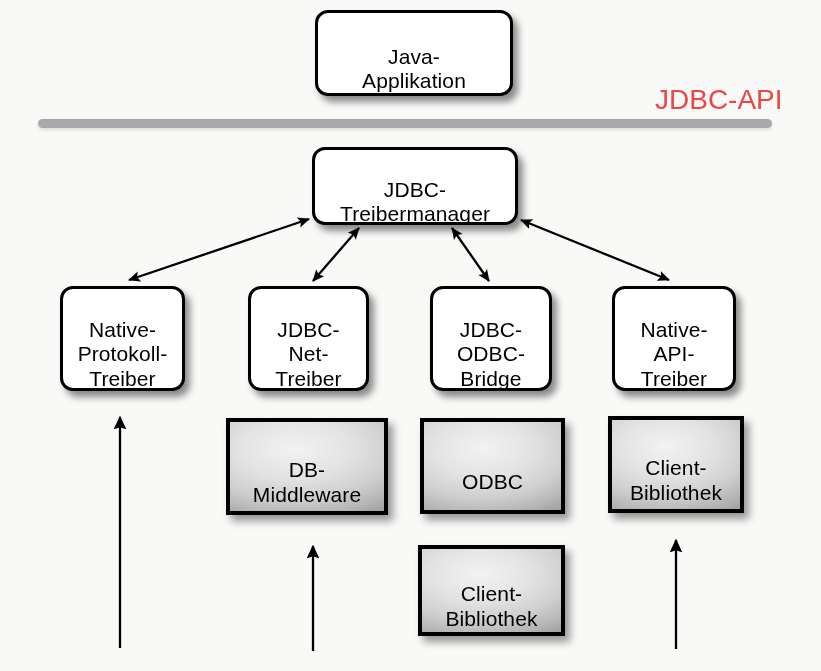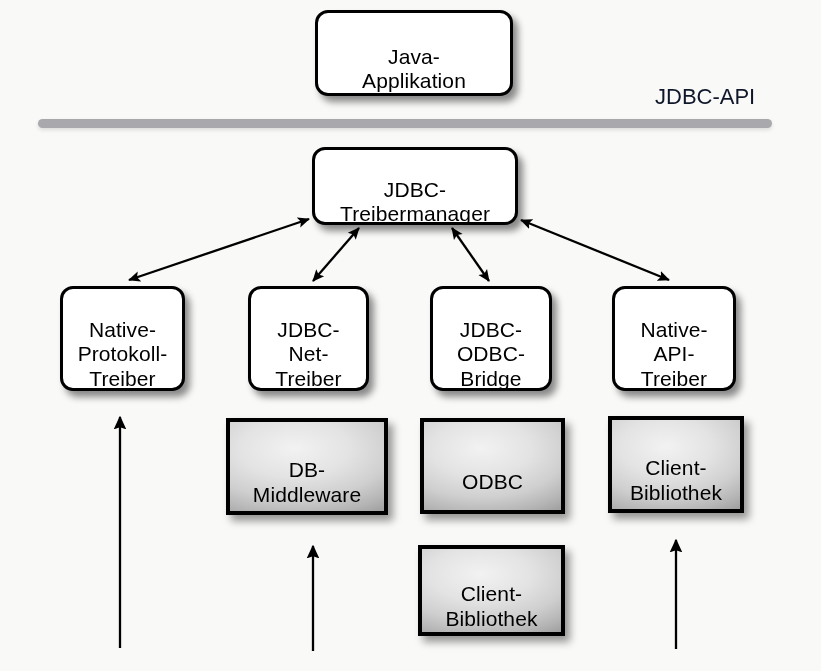--- a/index.html
+++ b/index.html
@@ -78,22 +78,22 @@
     box-shadow: 5px 6px 8px rgba(0,0,0,0.40);
     z-index: 3;
   }
   .gbox .node-label {
     font-size: 21px;
   }
 
   
   .section-label {
     position: absolute;
-    font-size: 22px;
-    color: #0f172a;
+    font-size: 28px;
+    color: #ef4444;
     z-index: 4;
     white-space: nowrap;
   }
 
   
   .api-bar {
     position: absolute;
     background: #a9a9ad;
     border-radius: 5px;
     z-index: 2;

